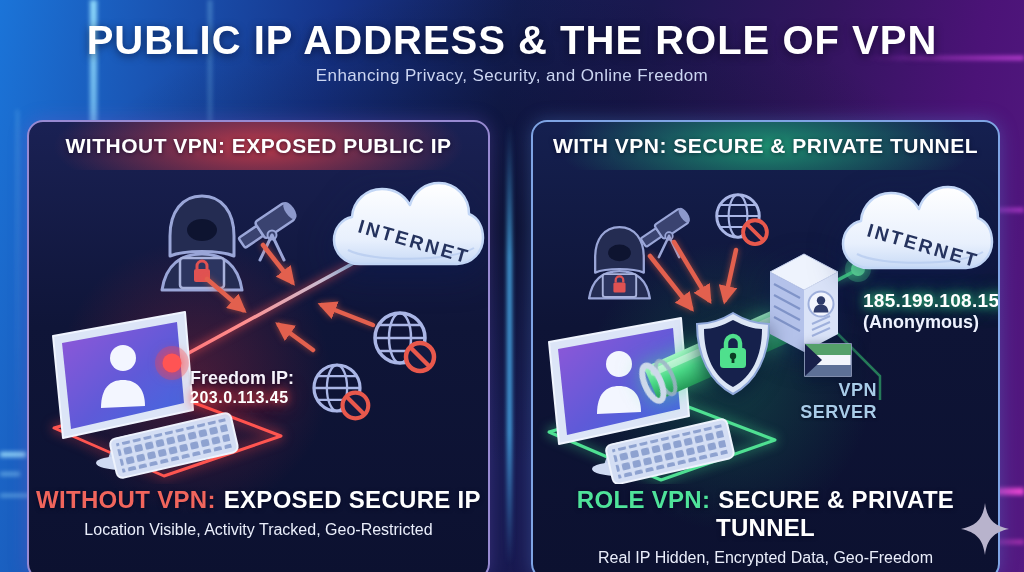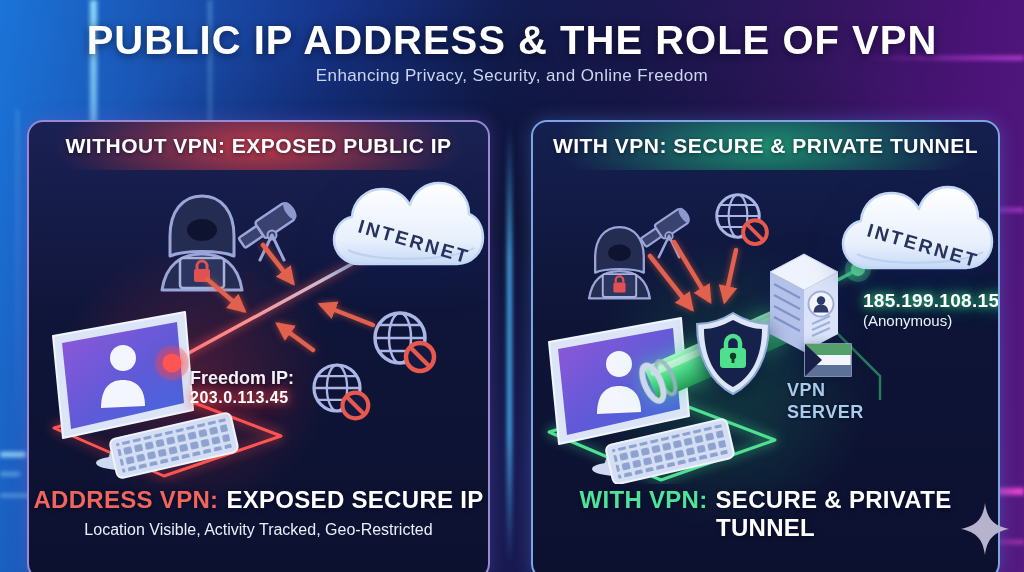--- a/index.html
+++ b/index.html
@@ -35,22 +35,22 @@
   .panel-right .panel-title{background:radial-gradient(ellipse 62% 170% at 50% 50%,rgba(32,178,122,.75),rgba(20,40,80,0) 72%)}
   .scene{position:absolute;top:48px;left:0;width:100%;height:314px}
   .scene svg{display:block;width:100%;height:100%}
   .overlay{position:absolute;z-index:4}
   .ip-block-left{left:161px;top:246px}
   .ip-label{font-size:18px;font-weight:600;color:#f5f7ff;text-shadow:0 1px 3px rgba(0,0,30,.6)}
   .ip-value{font-size:16px;font-weight:800;color:#fff;letter-spacing:.5px;text-shadow:0 0 9px #ff4848,0 0 20px rgba(255,60,60,.75)}
   .ip-block-right{left:330px;top:168px}
   .vpn-ip-label{font-size:19px;font-weight:800;color:#8b7bf4;text-shadow:0 0 8px rgba(110,80,240,.55)}
   .vpn-ip-value{font-size:19px;font-weight:800;color:#fff;letter-spacing:.3px;text-shadow:0 0 9px #37e08c,0 0 20px rgba(60,230,140,.7)}
-  .vpn-ip-note{font-size:15px;font-weight:400;color:#eef2ff}
-  .server-label{left:254px;top:258px;width:90px;font-size:18px;font-weight:800;color:#a9cce8;text-align:left;line-height:1.2;letter-spacing:.5px;text-shadow:0 1px 3px rgba(0,0,30,.6)}
+  .vpn-ip-note{font-size:18px;font-weight:700;color:#eef2ff}
+  .server-label{left:254px;top:258px;width:90px;font-size:18px;font-weight:800;color:#a9cce8;text-align:right;line-height:1.2;letter-spacing:.5px;text-shadow:0 1px 3px rgba(0,0,30,.6)}
   .caption{position:absolute;top:364px;left:0;width:100%;text-align:center;z-index:4}
   .caption-main{font-size:24px;font-weight:800;color:#fff;letter-spacing:.3px;text-shadow:0 1px 4px rgba(0,0,30,.6)}
   .caption-main .lead{margin-right:8px}
   .lead-red{color:#f0655c}
   .lead-green{color:#4fe39a}
   .caption-sub{margin-top:7px;font-size:16px;font-weight:500;color:#eaeefb}
   .sparkle{position:absolute;left:961px;top:503px;z-index:5}
   svg text{font-family:"Liberation Sans",sans-serif}
 </style>
 </head>
@@ -181,21 +181,21 @@
           <circle cx="143" cy="193" r="9.5" fill="#ff5454" style="filter:drop-shadow(0 0 7px #ff4040)"></circle>
         </g>
       </svg>
     </div>
     <div class="overlay ip-block-left">
       <div class="ip-label">Freedom IP:</div>
       <div class="ip-value">203.0.113.45</div>
     </div>
     <div class="caption">
       <div class="caption-main">
-        <span class="lead lead-red">ADDRESS VPN:</span><span>EXPOSED SECURE IP</span>
+        <span class="lead lead-red">WITHOUT VPN:</span><span>EXPOSED SECURE IP</span>
       </div>
       <div class="caption-sub">Location Visible, Activity Tracked, Geo-Restricted</div>
     </div>
   </section>
 
   <section class="panel panel-right">
     <div class="panel-title">WITH VPN: SECURE &amp; PRIVATE TUNNEL</div>
     <div class="scene">
       <svg viewBox="0 0 465 314">
         <defs>
@@ -274,22 +274,23 @@
         </g>
       </svg>
     </div>
     <div class="overlay ip-block-right">
       <div class="vpn-ip-value">185.199.108.153</div>
       <div class="vpn-ip-note">(Anonymous)</div>
     </div>
     <div class="overlay server-label">VPN SERVER</div>
     <div class="caption">
       <div class="caption-main">
-        <span class="lead lead-green">WITH VPN:</span><span>SECURE &amp; PRIVATE TUNNEL</span>
+        <span class="lead lead-green">ROLE VPN:</span><span>SECURE &amp; PRIVATE TUNNEL</span>
       </div>
+      <div class="caption-sub">Real IP Hidden, Encrypted Data, Geo-Freedom</div>
     </div>
   </section>
 
   <div class="sparkle">
     <svg width="48" height="52" viewBox="0 0 48 52">
       <path d="M24,0 C26,16 33,23 48,26 C33,29 26,36 24,52 C22,36 15,29 0,26 C15,23 22,16 24,0 Z" fill="#b8b3cc"></path>
     </svg>
   </div>
 </div>
 

